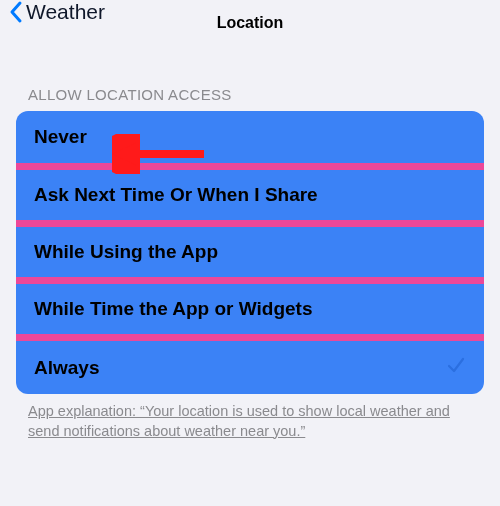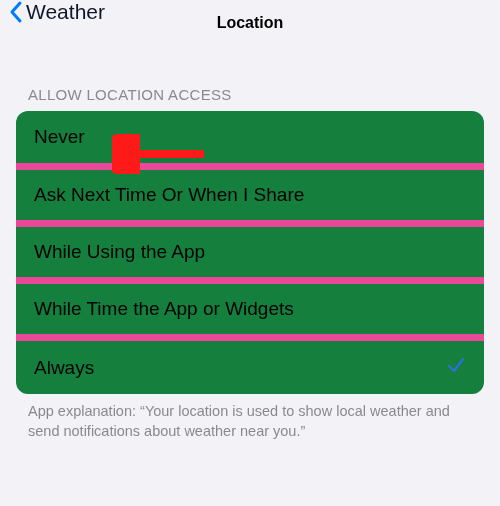--- a/index.html
+++ b/index.html
@@ -41,24 +41,25 @@
 
   .section-header {
     font-size: 15px;
     color: #8a8a8e;
     letter-spacing: 0.3px;
     padding: 40px 28px 8px 28px;
     text-transform: uppercase;
   }
 
   .card {
-    background: #15803d;
+    background: #3b82f6;
     margin: 0 16px;
     border-radius: 12px;
     overflow: hidden;
+    font-weight: bold;
   }
   .row {
     position: relative;
     min-height: 52px;
     padding: 14px 18px;
     display: flex;
     align-items: center;
     justify-content: space-between;
     font-size: 19px;
     cursor: pointer;
@@ -66,20 +67,21 @@
   .row + .row { border-top: 7px solid #ec4899; }
   .check {
     color: #007aff;
   }
 
   .footer {
     font-size: 14.5px;
     line-height: 1.35;
     color: #8a8a8e;
     padding: 8px 28px 0 28px;
+    text-decoration: underline;
   }
 
   .arrow {
     position: absolute;
     left: 112px;
     top: 134px;
     pointer-events: none;
   }
 </style>
 </head>

